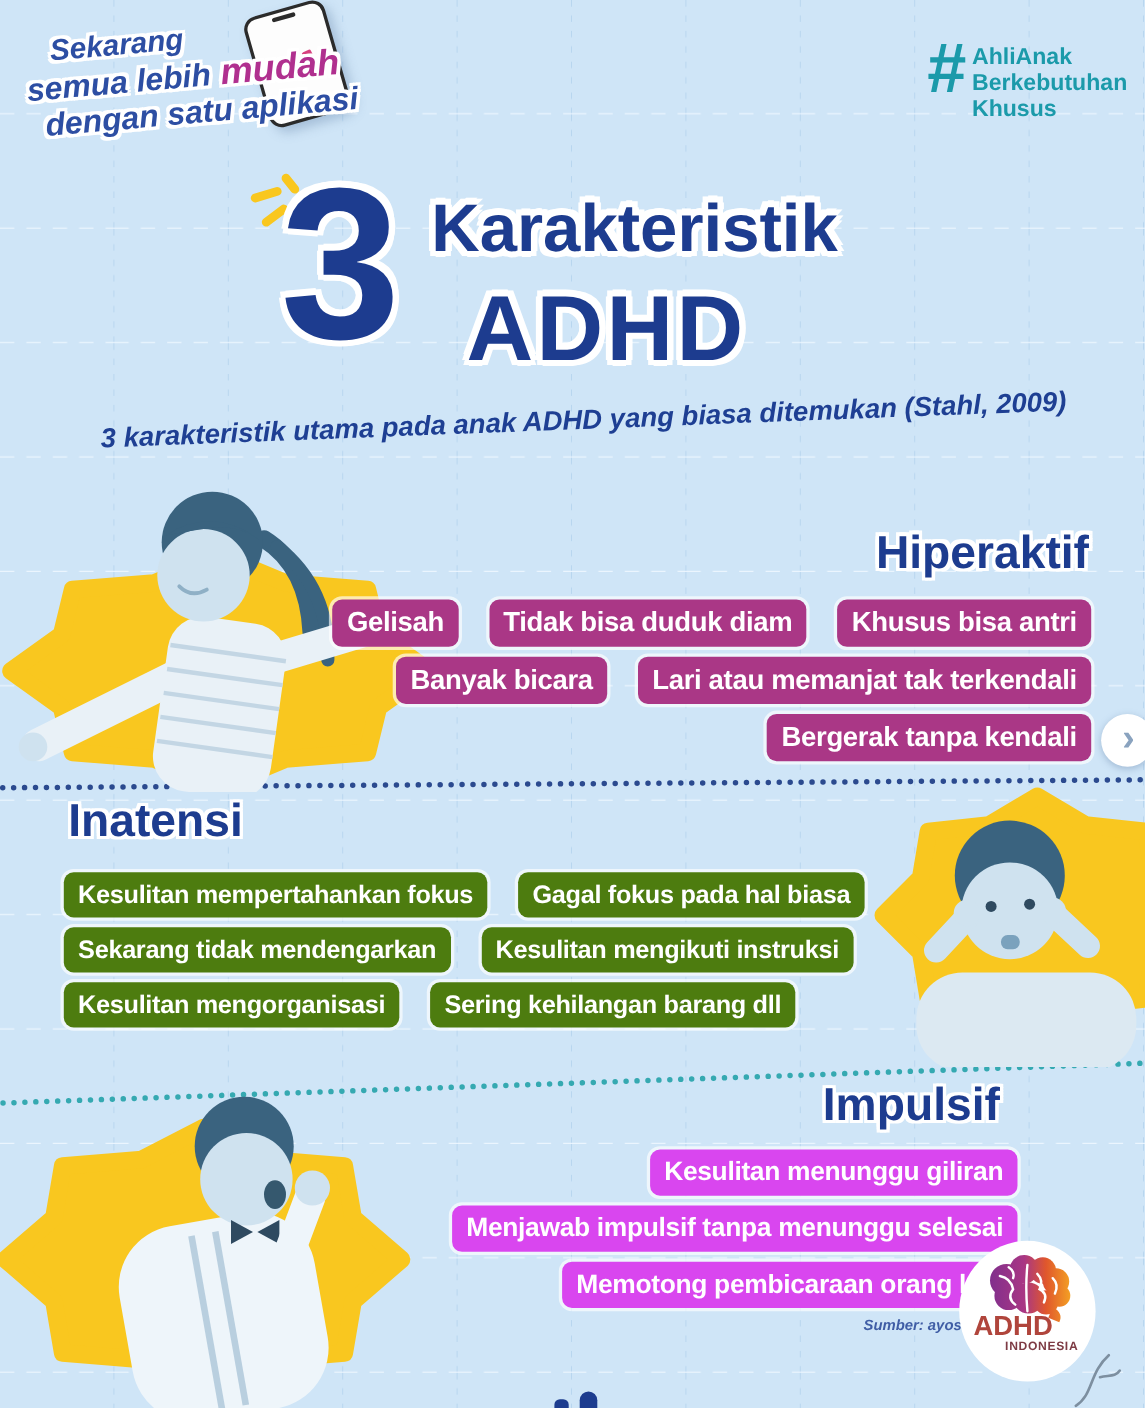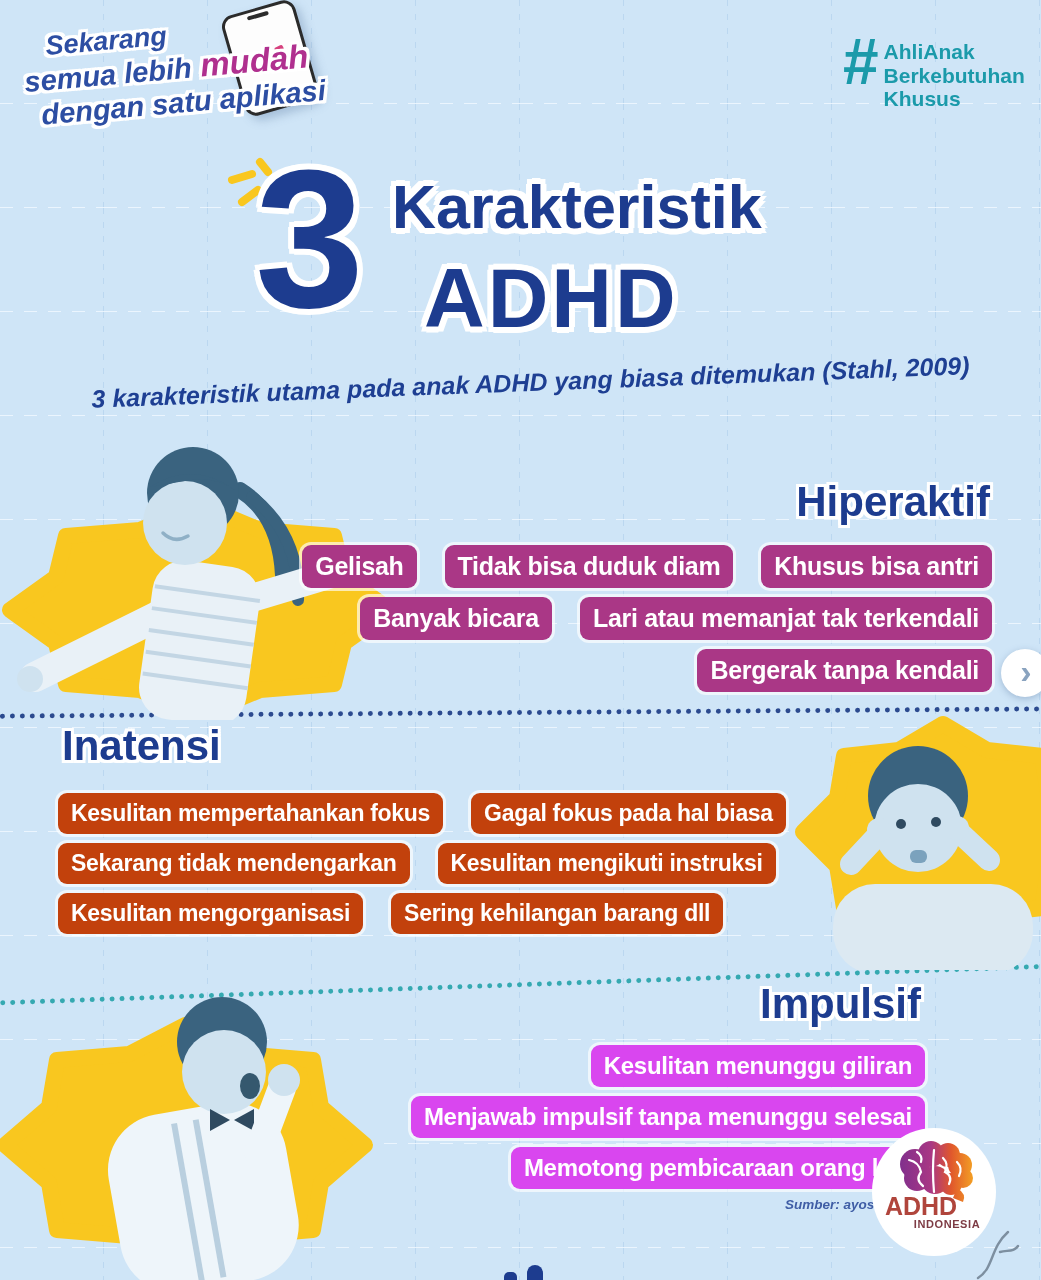--- a/index.html
+++ b/index.html
@@ -75,35 +75,35 @@
     position:absolute; left:58px; top:368px; width:945px; z-index:3;
     transform:rotate(-2.2deg);
     font-size:25px; font-weight:bold; font-style:italic; color:#1e3f93;
     text-align:center;
   }
 
   
   .sec-heading { position:absolute; z-index:3; font-size:42px; font-weight:bold; color:#1d3c8f; }
   .h-hiperaktif { right:51px; top:478px; }
   .h-inatensi  { left:62px;  top:722px; }
-  .h-impulsif  { right:120px; top:980px; }
+  .h-impulsif  { right:132px; top:980px; }
 
   .rows { position:absolute; z-index:3; }
   .rows .row { display:flex; gap:28px; margin-bottom:9px; }
   .rows.r-right .row { justify-content:flex-end; }
 
   .tag {
     display:inline-block; padding:7px 13px; border-radius:9px;
     color:#fff; font-weight:bold; white-space:nowrap; letter-spacing:-0.3px;
     box-shadow:0 0 0 3px rgba(255,255,255,.65);
   }
   .rows-hiperaktif { left:340px; right:49px; top:545px; }
   .rows-hiperaktif .tag { background:#aa3786; font-size:25px; }
   .rows-inatensi { left:58px; right:150px; top:793px; }
-  .rows-inatensi .tag { background:#c2410c; font-size:23px; }
+  .rows-inatensi .tag { background:#4d7c0f; font-size:23px; }
   .rows-impulsif { left:300px; right:116px; top:1045px; }
   .rows-impulsif .tag { background:#d946ef; font-size:24px; }
 
   
   .div-navy { position:absolute; left:-10px; top:710px; width:1070px; z-index:1;
     border-top:5px dotted #2b4a8f; transform:rotate(-0.4deg); }
   .div-teal { position:absolute; left:-10px; top:982px; width:1070px; z-index:1;
     border-top:5px dotted #35a9b1; transform:rotate(-2deg); }
 
   

